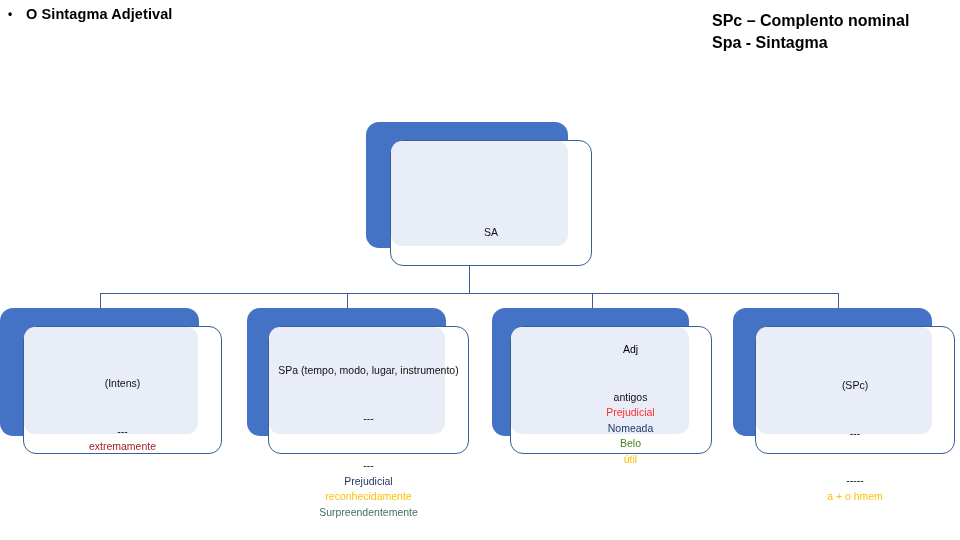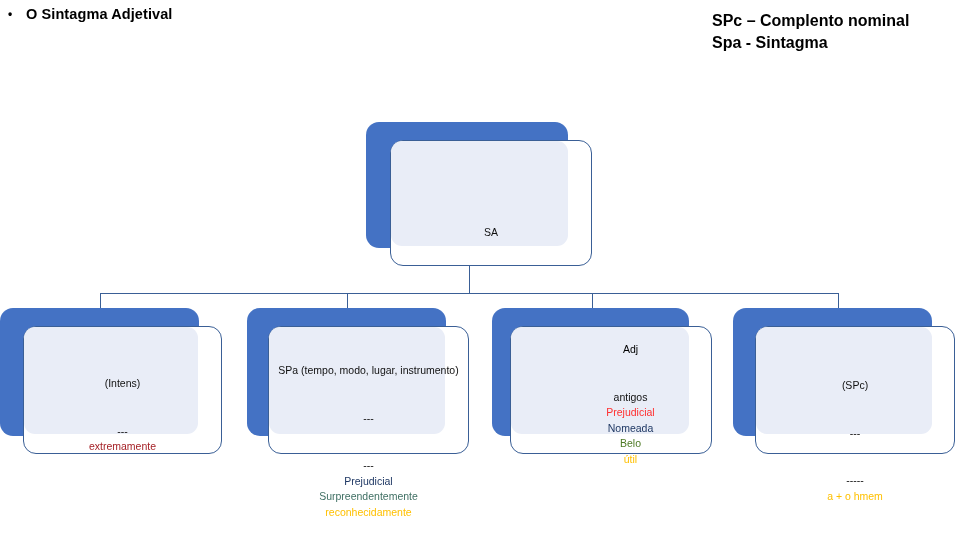--- a/index.html
+++ b/index.html
@@ -152,22 +152,22 @@
 
   <div class="node" style="left:247px; top:308px; width:226px; height:148px;">
     <div class="back-plate" style="left:0px; top:0px; width:199px; height:128px;"></div>
     <div class="front-plate" style="left:21px; top:18px; width:201px; height:128px;"></div>
     <div class="inner-fill" style="left:22px; top:19px; width:176px; height:107px;"></div>
     <div class="node-text" style="left:21px; top:18px; width:201px; height:128px; padding-top:5px; padding-left:10px; padding-right:10px;">
       <div class="ln wrap c-dark">SPa (tempo, modo, lugar, instrumento)</div>
       <div class="ln c-dark">---</div>
       <div class="ln c-dark">---</div>
       <div class="ln c-navy">Prejudicial</div>
+      <div class="ln c-gold">reconhecidamente</div>
       <div class="ln c-teal">Surpreendentemente</div>
-      <div class="ln c-gold">reconhecidamente</div>
     </div>
   </div>
 
   <div class="node" style="left:492px; top:308px; width:226px; height:148px;">
     <div class="back-plate" style="left:0px; top:0px; width:197px; height:128px;"></div>
     <div class="front-plate" style="left:18px; top:18px; width:202px; height:128px;"></div>
     <div class="inner-fill" style="left:19px; top:19px; width:178px; height:107px;"></div>
     <div class="node-text" style="left:18px; top:18px; width:241px; height:128px; padding-top:16px;">
       <div class="ln c-black">Adj</div>
       <div class="ln c-dark">antigos</div>

